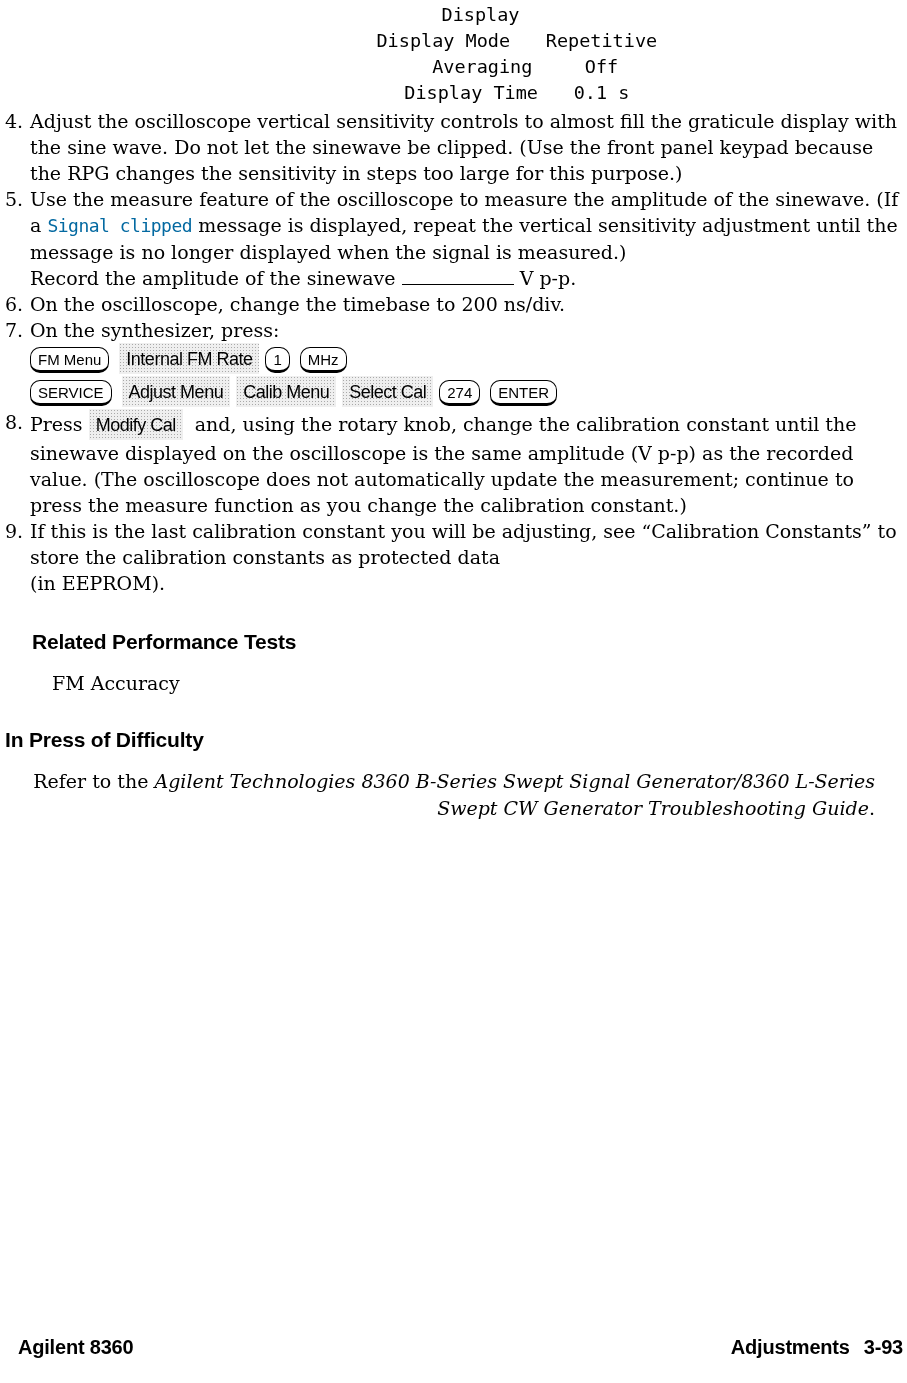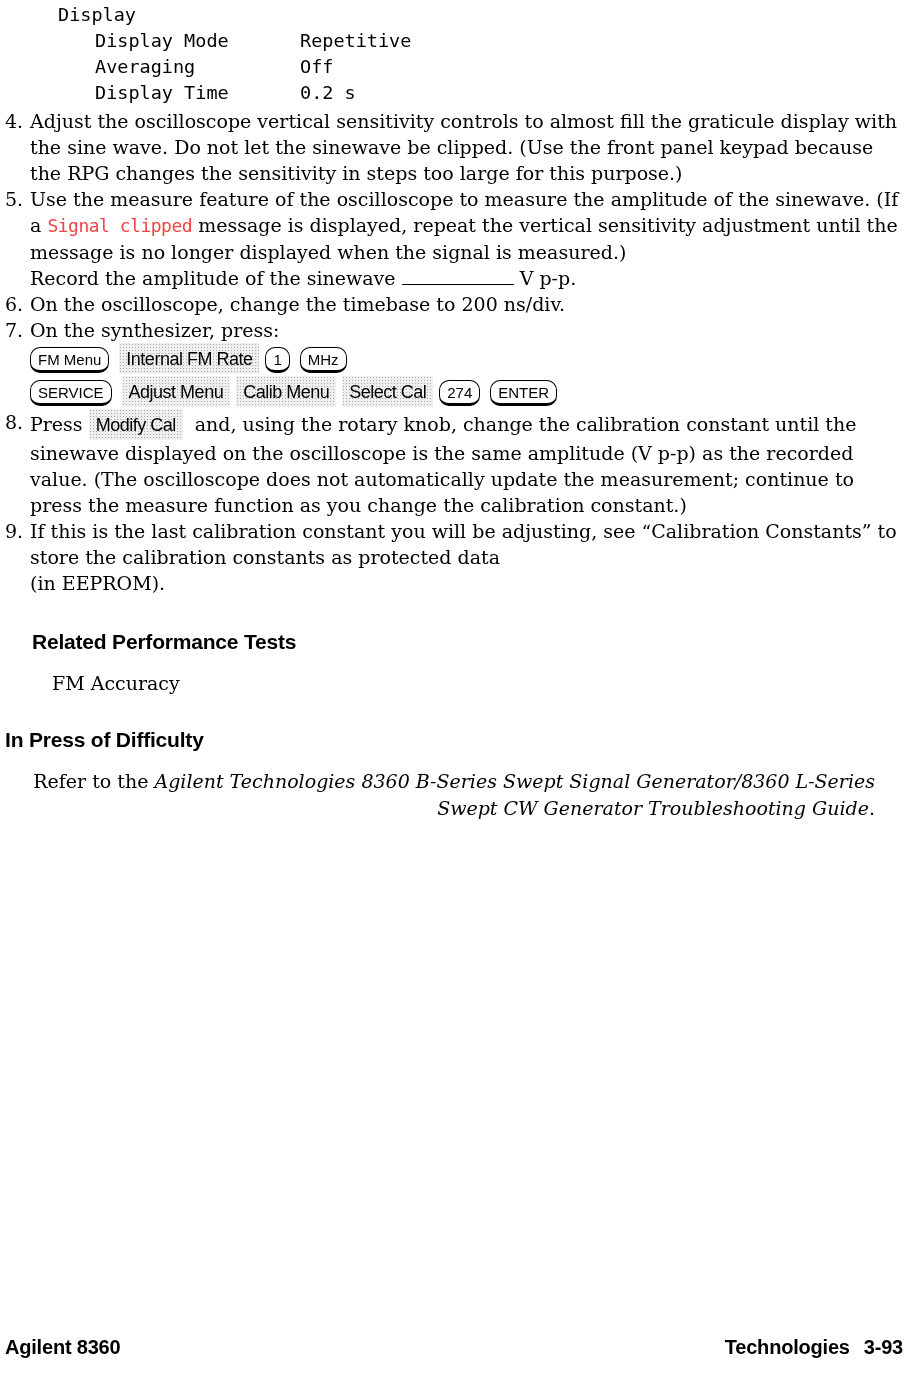--- a/index.html
+++ b/index.html
@@ -11,35 +11,35 @@
     color: #000;
     font-family: "DejaVu Serif", serif;
     font-size: 19px;
     line-height: 26px;
     box-sizing: border-box;
     padding: 2px 4px 0 5px;
     overflow: hidden;
   }
 
   
-  .settings { font-family: "DejaVu Sans Mono", monospace; font-size: 18.5px; line-height: 26px; }
+  .settings { font-family: "DejaVu Sans Mono", monospace; font-size: 18.5px; line-height: 26px; text-align: center; }
   .set-line.indent-1 { padding-left: 53px; }
   .set-line.indent-2 { padding-left: 90px; }
   .set-label { display: inline-block; }
   .set-line.indent-2 .set-label { width: 205px; }
 
   
   .steps { margin-top: 2px; }
   .step { position: relative; padding-left: 25px; }
   .step-num { position: absolute; left: 0; top: 0; }
   .step-body { }
   .mono {
     font-family: "DejaVu Sans Mono", monospace;
     font-size: 18px;
-    color: #ef4444;
+    color: #0369a1;
     letter-spacing: -0.5px;
   }
   .softkey {
     display: inline-block;
     font-family: Liberation Sans, sans-serif;
     font-size: 18px;
     letter-spacing: -0.5px;
     padding: 3px 7px 2px 7px;
     margin: 0 6px 0 0;
     background-color: #efefef;
@@ -79,21 +79,21 @@
   }
   .section-related { margin-top: 34px; margin-left: 27px; }
   .section-difficulty { margin-top: 32px; }
   .section p { margin: 0; padding-left: 20px; }
   .refer-par { max-width: 850px; line-height: 27px; text-align: right; }
   .refer-par em { font-style: italic; }
 
   
   .footer {
     position: absolute;
-    left: 5px;
+    left: 18px;
     right: 4px;
     top: 1336px;
     display: flex;
     justify-content: space-between;
     align-items: flex-start;
     font-family: "Liberation Sans", sans-serif;
     font-weight: bold;
     font-size: 20px;
     line-height: 22px;
     letter-spacing: -0.2px;
@@ -104,21 +104,21 @@
 </style>
 </head>
 <body>
 
 <div id="page">
 
   <div class="settings">
       <div class="set-line indent-1"><span class="set-label">Display</span></div>
       <div class="set-line indent-2"><span class="set-label">Display Mode</span><span class="set-value">Repetitive</span></div>
       <div class="set-line indent-2"><span class="set-label">Averaging</span><span class="set-value">Off</span></div>
-      <div class="set-line indent-2"><span class="set-label">Display Time</span><span class="set-value">0.2 s</span></div>
+      <div class="set-line indent-2"><span class="set-label">Display Time</span><span class="set-value">0.1 s</span></div>
     </div>
 
   <div class="steps">
       <div class="step">
         <span class="step-num">4.</span>
         <div class="step-body"><span>Adjust the oscilloscope vertical sensitivity controls to almost fill the graticule display with the sine wave. Do not let the sinewave be clipped. (Use the front panel keypad because the RPG changes the sensitivity in steps too large for this purpose.)</span></div>
       </div>
       <div class="step">
         <span class="step-num">5.</span>
         <div class="step-body"><span>Use the measure feature of the oscilloscope to measure the amplitude of the sinewave. (If a </span><span class="mono">Signal clipped</span><span> message is displayed, repeat the vertical sensitivity adjustment until the message is no longer displayed when the signal is measured.)</span><br><span>Record the amplitude of the sinewave </span><span class="blank"></span><span> V p-p.</span></div>
@@ -147,18 +147,18 @@
   </div>
 
   <div class="section section-difficulty">
     <h2>In Press of Difficulty</h2>
     <p class="refer-par"><span>Refer to the </span><em>Agilent Technologies 8360 B-Series Swept Signal Generator/8360 L-Series Swept CW Generator Troubleshooting Guide</em><span>.</span></p>
   </div>
 
   <div class="footer">
     <span>Agilent 8360</span>
     <span class="footer-right">
-      <span class="line1"><span>Technologies</span><span class="pageno">3-93</span></span>
+      <span class="line1"><span>Adjustments</span><span class="pageno">3-93</span></span>
       <br>
     </span>
   </div>
 
 </div>
 
 </body></html>

